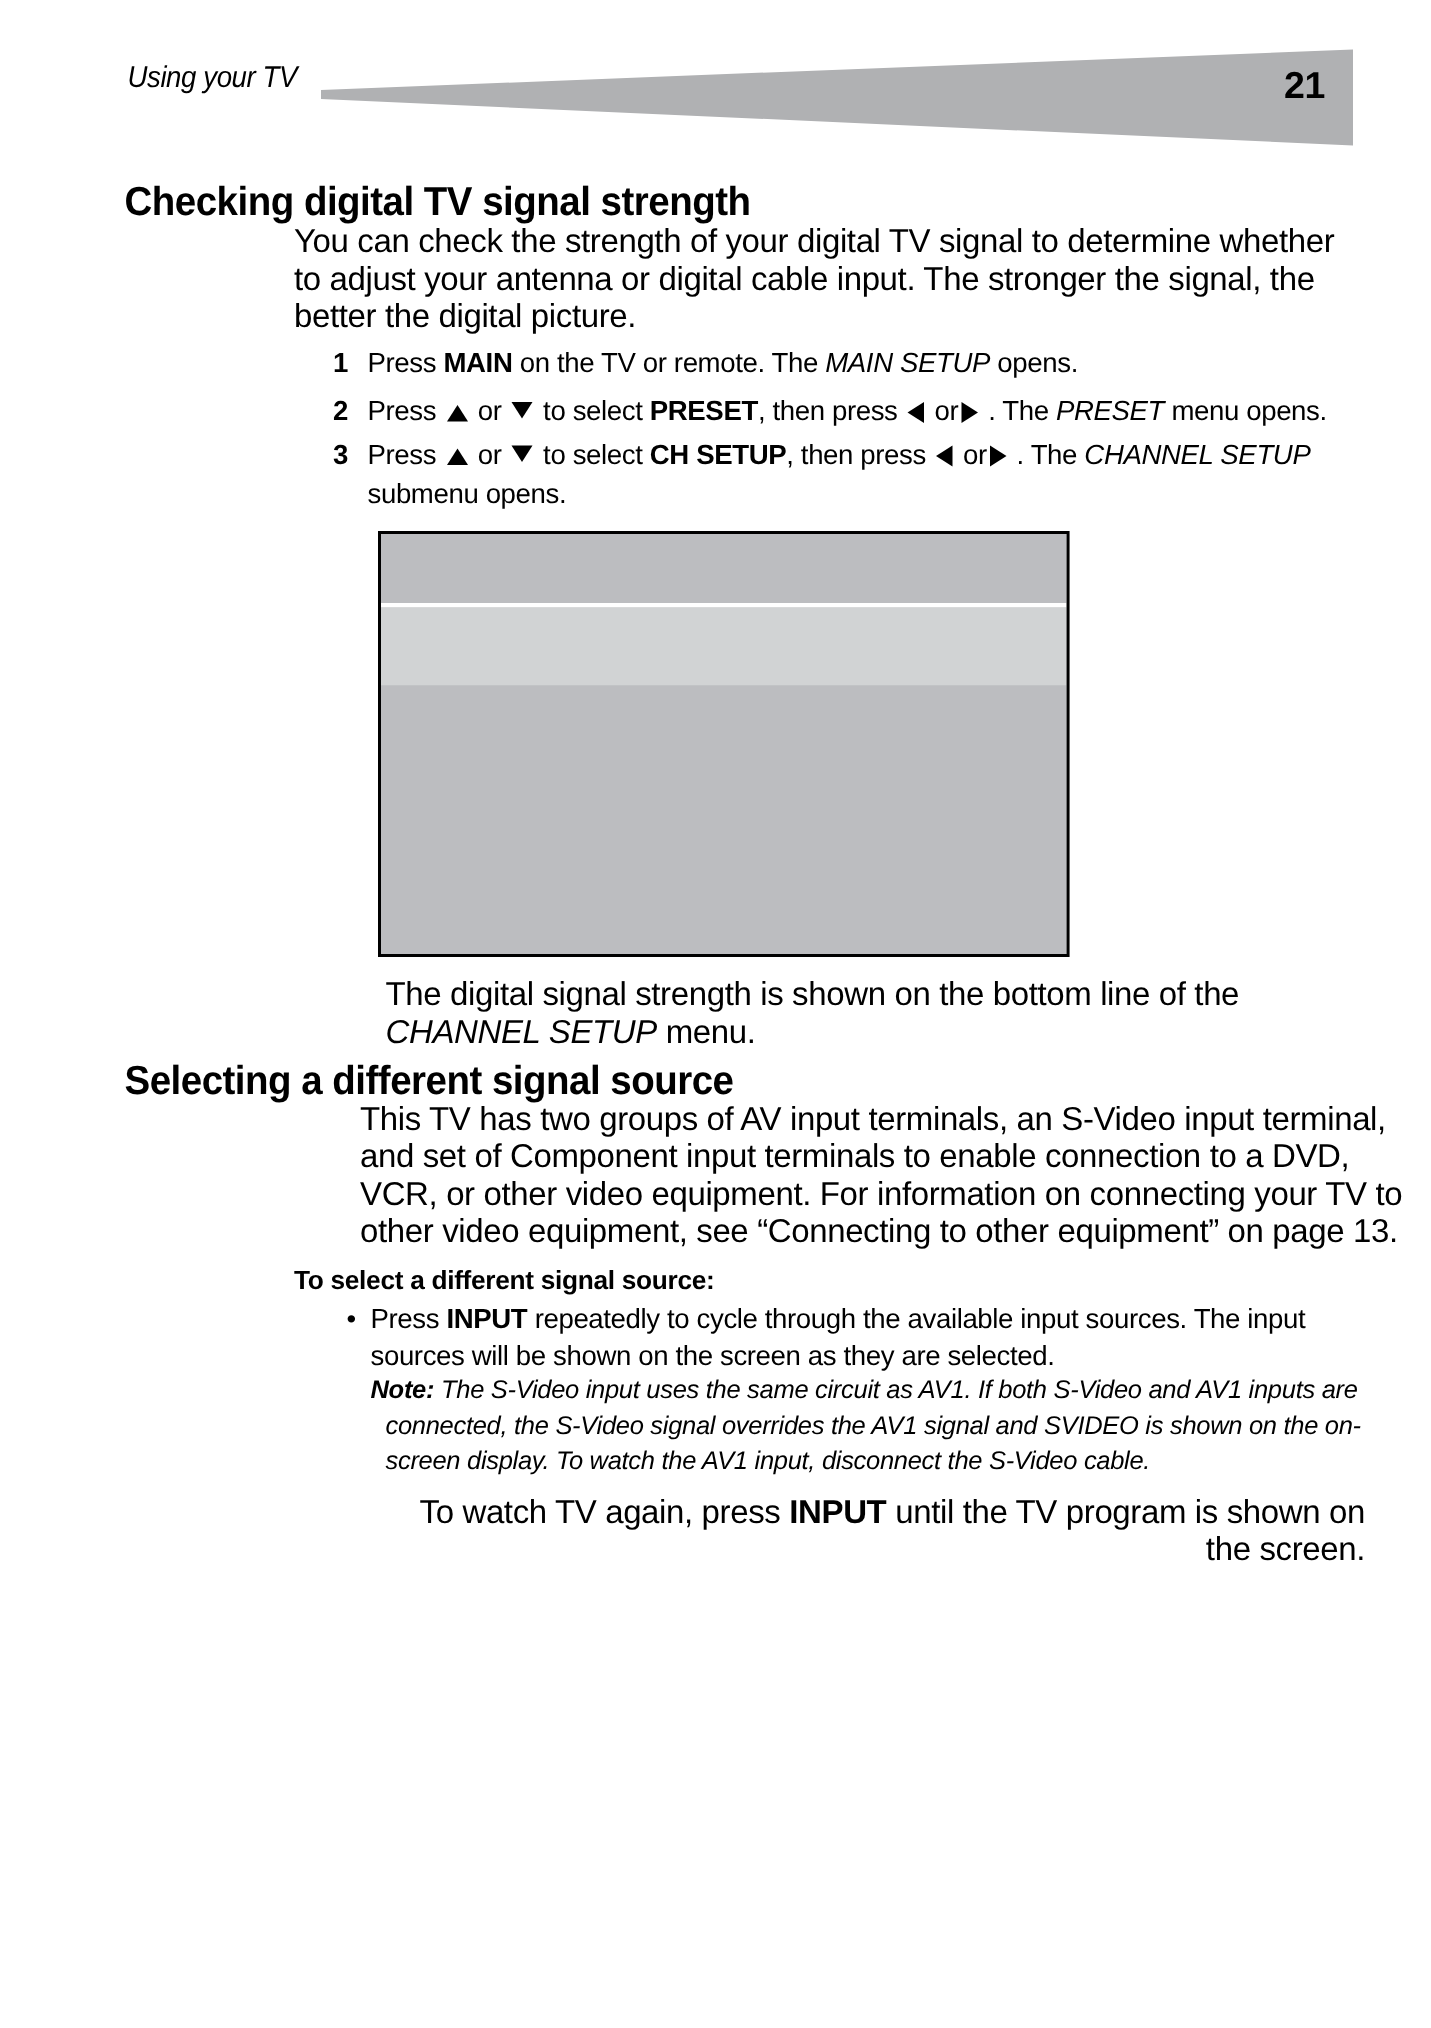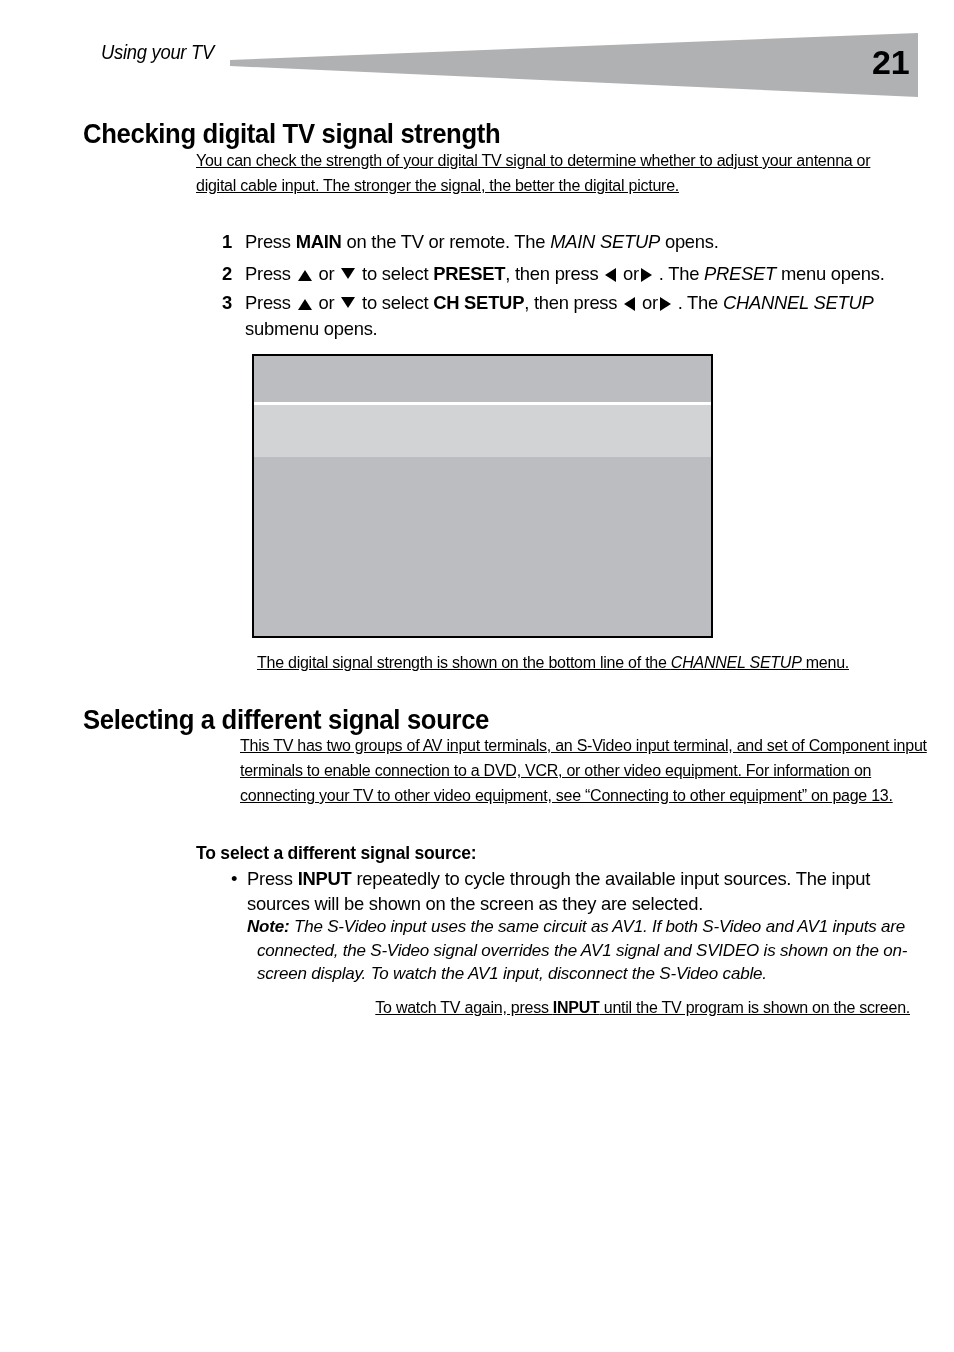--- a/index.html
+++ b/index.html
@@ -19,21 +19,21 @@
 
   .page {
     position: relative;
     width: 954px;
     height: 1352px;
   }
 
   
   .header {
     position: absolute;
-    left: 16px;
+    left: 0;
     top: 0;
     width: 918px;
     height: 100px;
   }
   .header-wedge {
     position: absolute;
     left: 0;
     top: 0;
     width: 954px;
     height: 100px;
@@ -48,21 +48,21 @@
     letter-spacing: -0.3px;
     transform: scaleX(0.92);
     transform-origin: left top;
     white-space: nowrap;
     color: #000;
   }
   .header-page-number {
     position: absolute;
     left: 856px;
     top: 43px;
-    font-size: 34px;
+    font-size: 25px;
     font-weight: 700;
     letter-spacing: -0.2px;
     color: #000;
     white-space: nowrap;
   }
 
   
   .h1 {
     position: absolute;
     left: 83px;
@@ -72,24 +72,23 @@
     transform: scaleX(0.95);
     transform-origin: left top;
     white-space: nowrap;
     line-height: 1.1;
   }
 
   .body-col {
     position: absolute;
     left: 196px;
     width: 706px;
-    font-size: 16px;
+    font-size: 22px;
     line-height: 25px;
     letter-spacing: -0.25px;
-    text-decoration: underline;
   }
   .body-col p {
     margin: 0;
   }
 
   .runin {
     position: absolute;
     left: 196px;
     font-size: 17.5px;
     font-weight: 700;

